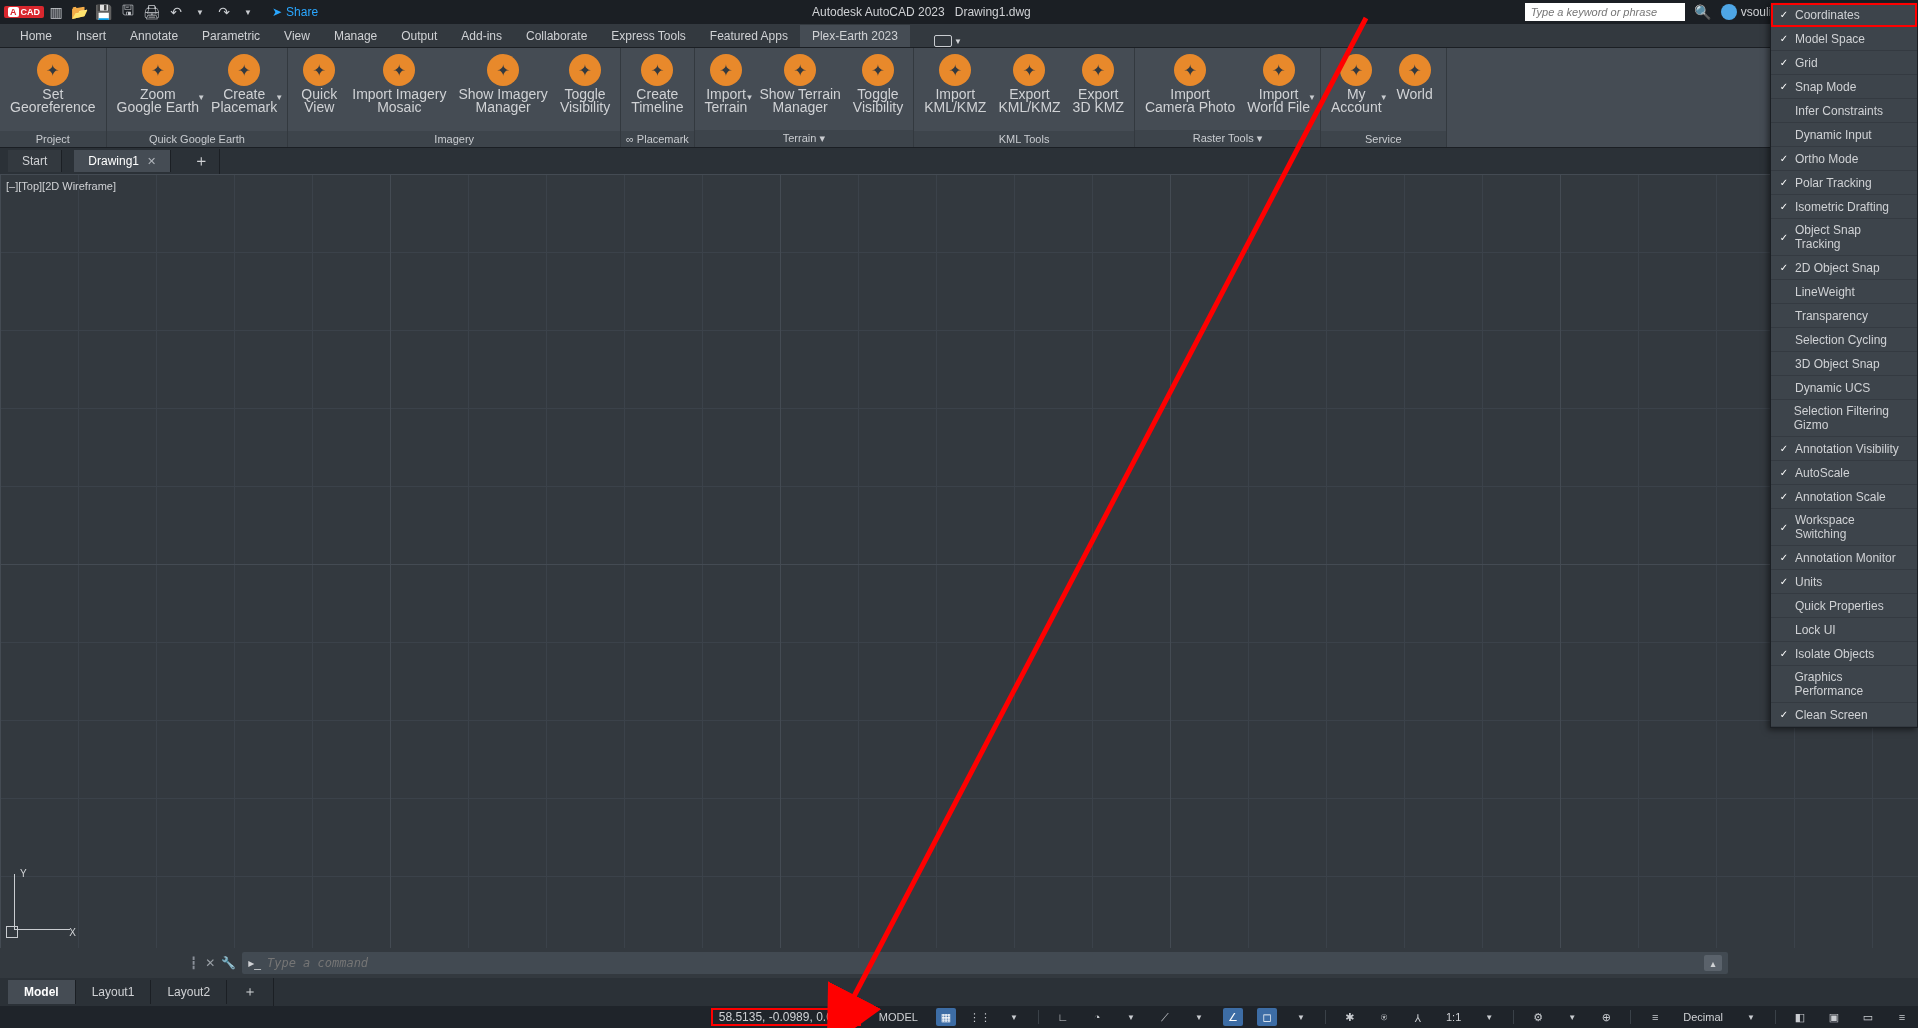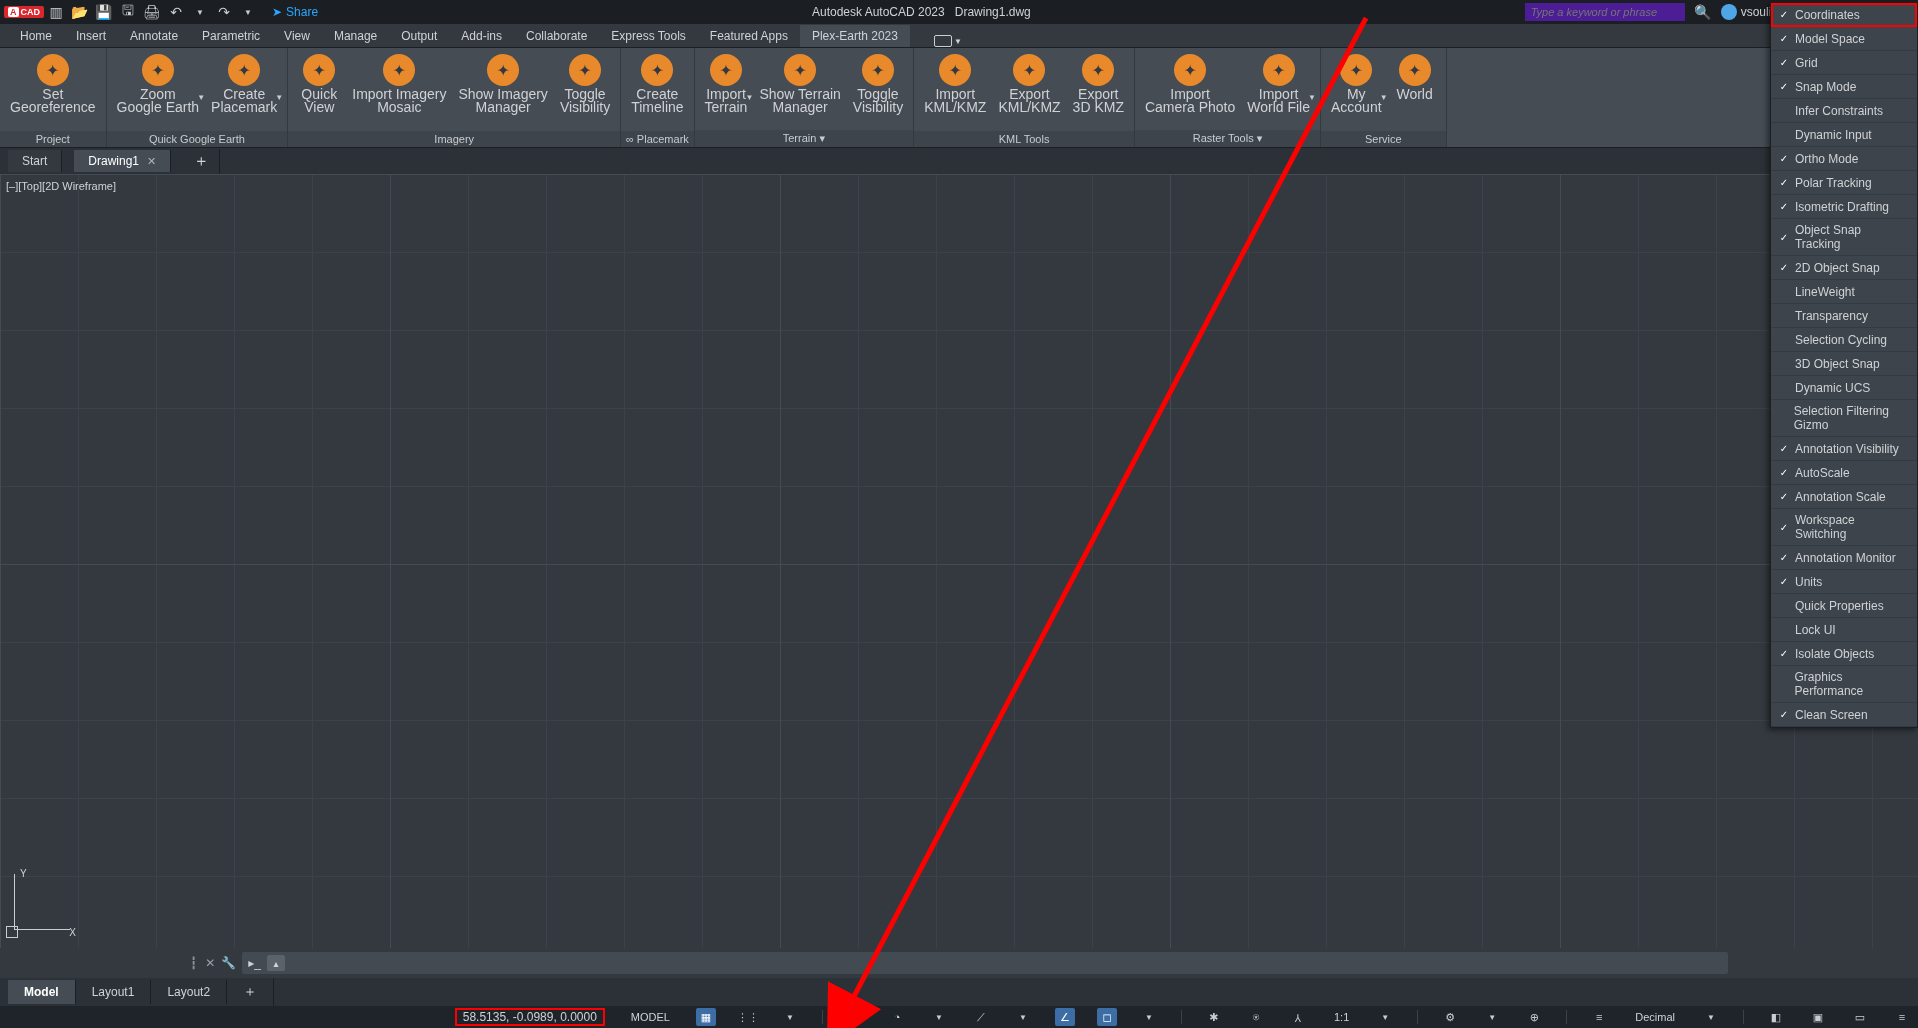--- a/index.html
+++ b/index.html
@@ -7,21 +7,21 @@
 
 
 .titlebar { height: 24px; background: #1b1f24; display: flex; align-items: center; padding: 0 4px; }
 .titlebar .logo { background: #d9272e; color: #fff; font-weight: bold; font-size: 9px; padding: 1px 4px; margin-right: 4px; border-radius: 2px; display: flex; align-items: center; }
 .titlebar .logo .a { background:#fff;color:#d9272e;padding:0 2px;border-radius:2px;margin-right:2px;font-weight:bold;}
 .titlebar .qat { display: flex; gap: 8px; align-items: center; }
 .titlebar .qat-icon { width: 16px; height: 16px; display:flex;align-items:center;justify-content:center;color:#c9ccd0;font-size:14px;}
 .titlebar .share { color:#2aa7ff; display:flex; align-items:center; gap:4px; margin-left:8px;}
 .titlebar .center { flex: 1; text-align: center; color:#d0d2d5; font-size:12px; display:flex;justify-content:center;gap:10px;}
 .titlebar .right { display:flex; align-items:center; gap:10px; }
-.titlebar .search { background:#4c1d95; border:none; color:#8a9099; font-style:italic; padding:0 6px; width:160px; height:18px; font-size:11px;}
+.titlebar .search { background:#ffffff; border:none; color:#8a9099; font-style:italic; padding:0 6px; width:160px; height:18px; font-size:11px;}
 .titlebar .user { color:#d0d2d5; display:flex; align-items:center; gap:4px;}
 .user-icon{width:16px;height:16px;border-radius:50%;background:#4ea6e6;display:inline-block;}
 
 
 .menubar { height: 24px; background: #33393f; display:flex; align-items:flex-end; padding: 0 8px; gap:8px; border-bottom:1px solid #1b1f24;}
 .menubar .tab { padding: 4px 12px; color:#d0d2d5; cursor:pointer; font-size:12px;}
 .menubar .tab.active { background:#454c54; }
 .menubar .extra { margin-left: 16px; display:flex; align-items:center; }
 
 
@@ -67,21 +67,21 @@
 .cmdline input { flex:1; background:transparent; border:none; color:#9aa0a6; font-family:Consolas,monospace; font-style:italic; font-size:12px; outline:none;}
 .cmdline .up{width:18px;height:16px;background:#5a626b;border-radius:2px;display:flex;align-items:center;justify-content:center;font-size:10px;}
 
 
 .layouttabs { height:28px; background:#2b3137; display:flex; align-items:center; padding-left:8px;}
 .ltab { padding:5px 16px; color:#d0d2d5; cursor:pointer; font-size:12px; border-right:1px solid #1b1f24;}
 .ltab.active { background:#454c54; font-weight:600; color:#fff;}
 .ltab.plus{font-size:14px;}
 
 
-.statusbar { height:22px; background:#1f242a; display:flex; align-items:center; justify-content:flex-end; padding:0 6px; gap:22px; font-size:11px;}
+.statusbar { height:22px; background:#1f242a; display:flex; align-items:center; justify-content:flex-end; padding:0 6px; gap:14px; font-size:11px;}
 .statusbar .coords { border:2px solid #ff0000; padding:0 6px; color:#d0d2d5; font-size:12px; height:18px; display:flex; align-items:center;}
 .statusbar .sbtn { width:20px; height:18px; display:flex; align-items:center; justify-content:center; color:#c9ccd0; cursor:pointer;}
 .statusbar .sbtn.on { background:#3d6da5; color:#fff; border-radius:2px;}
 .statusbar .sep { width:1px; height:14px; background:#3a4148;}
 .statusbar .txt { color:#d0d2d5; padding:0 4px;}
 
 
 .ctxmenu { position:absolute; top:2px; right:0; width:148px; background:#3d444b; border:1px solid #1b1f24; box-shadow:-2px 2px 6px rgba(0,0,0,.5); z-index:100;}
 .ctxmenu .item { display:flex; align-items:center; padding:4px 8px; gap:6px; font-size:12px; color:#d0d2d5; cursor:pointer; border-bottom:1px solid #343a41; min-height:24px;}
 .ctxmenu .item .chk { width:10px; text-align:center; font-size:10px; color:#fff;}
@@ -308,20 +308,21 @@
     <div class="box"></div>
   </div>
 </div>
 
 <div class="cmdline">
   <span class="handle">┇</span>
   <span style="color:#9aa0a6;">✕</span>
   <span style="color:#9aa0a6;">🔧</span>
   <div class="box">
     <span>▸_</span>
+    <input placeholder="Type a command" style="">
     <span class="up">▴</span>
   </div>
 </div>
 
 <div class="layouttabs">
   <div class="ltab active">Model</div>
   <div class="ltab">Layout1</div>
   <div class="ltab">Layout2</div>
   <div class="ltab plus">＋</div>
 </div>

